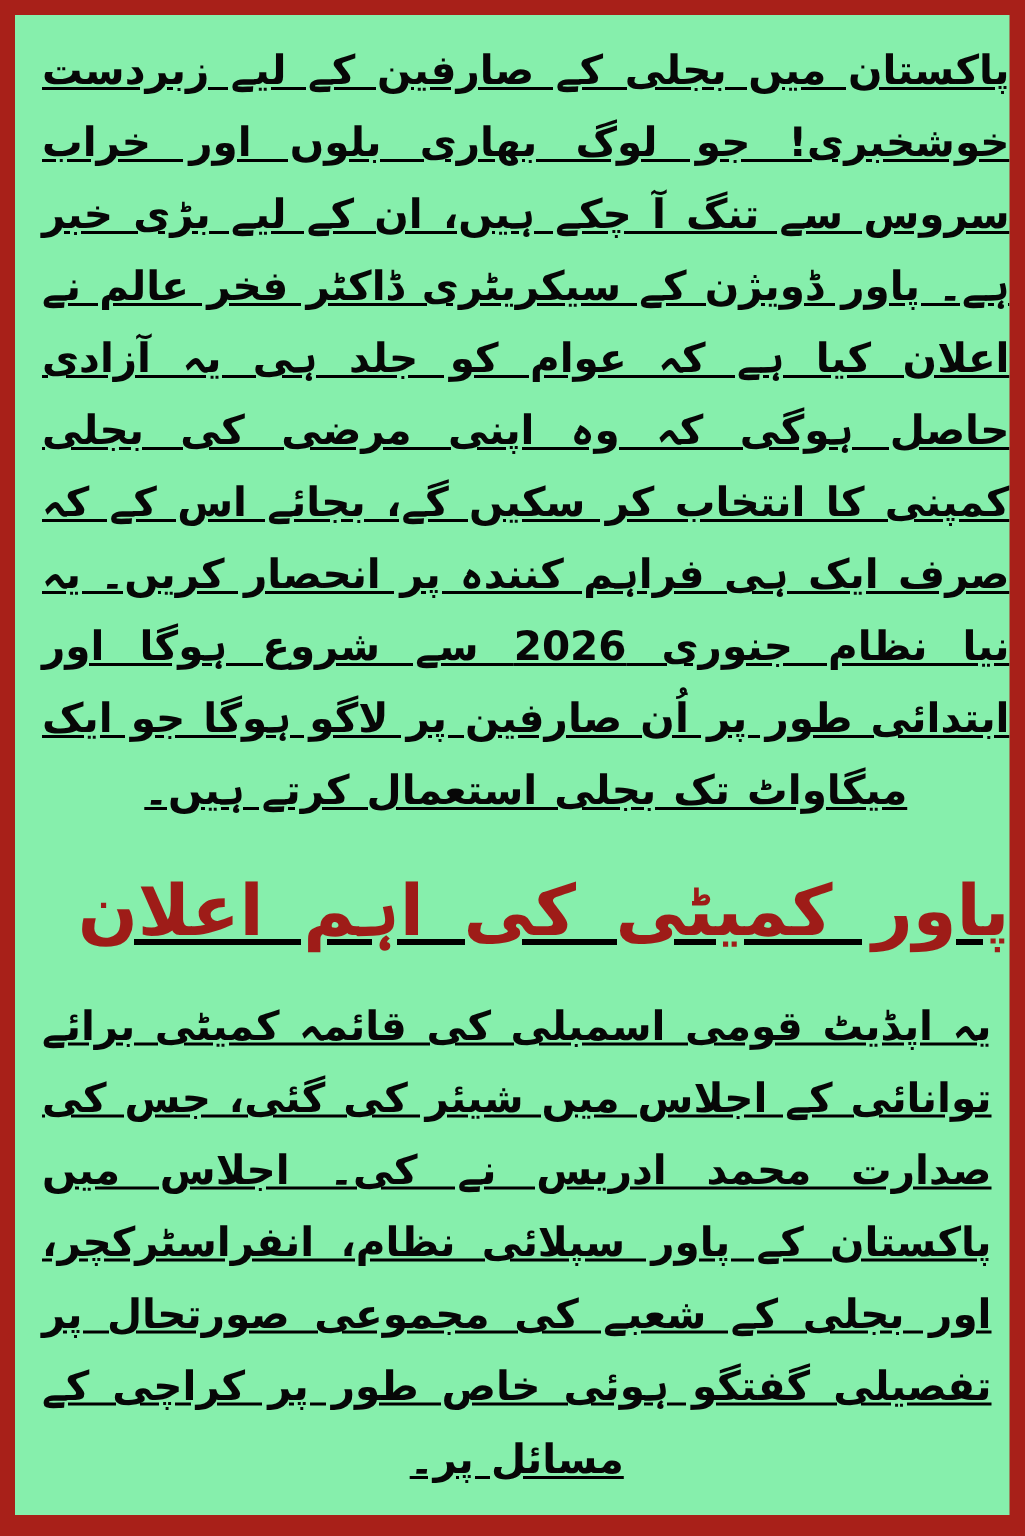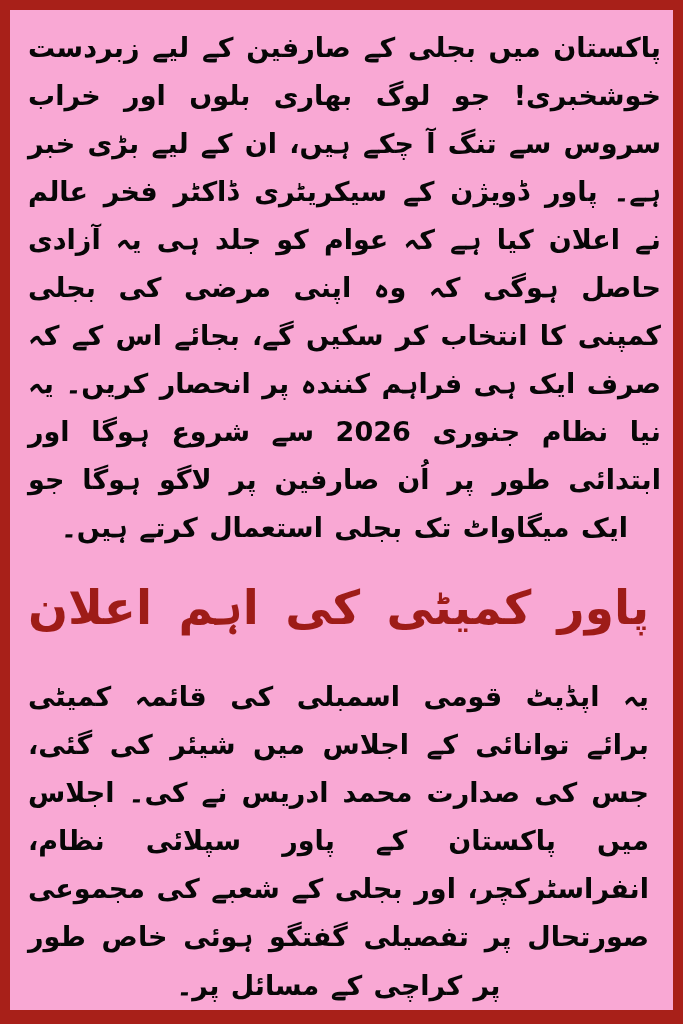--- a/index.html
+++ b/index.html
@@ -18,49 +18,50 @@
     box-sizing: border-box;
     background: #a82019;
     overflow: hidden;
   }
   .page-inner {
     position: absolute;
     left: 10px;
     top: 10px;
     right: 10px;
     bottom: 14px;
-    background: #f9a8d4;
+    background: #86efac;
     box-sizing: border-box;
-    padding: 14px 12px 0 18px;
+    padding: 14px 0 0 18px;
     overflow: hidden;
+    text-decoration: underline;
   }
   .article-body {
     direction: rtl;
     text-align: justify;
     text-align-last: center;
     color: #070707;
     font-family: "DejaVu Sans", sans-serif;
     font-weight: 700;
     font-size: 27px;
     line-height: 1.78;
     letter-spacing: 0px;
     word-spacing: 2px;
   }
   .para-top {
     margin: 0 0 4px 0;
   }
   .headline {
     direction: rtl;
-    text-align: left;
+    text-align: right;
     color: #9e1c18;
     font-family: "DejaVu Sans", sans-serif;
     font-weight: 700;
     font-size: 47px;
     line-height: 1.42;
-    margin: 22px 0 32px 0;
+    margin: 22px 0 20px 0;
     word-spacing: 10px;
   }
   .para-bottom {
     margin: 0 12px 10px 0;
   }
 </style>
 </head>
 <body>
 
 <div class="page">

